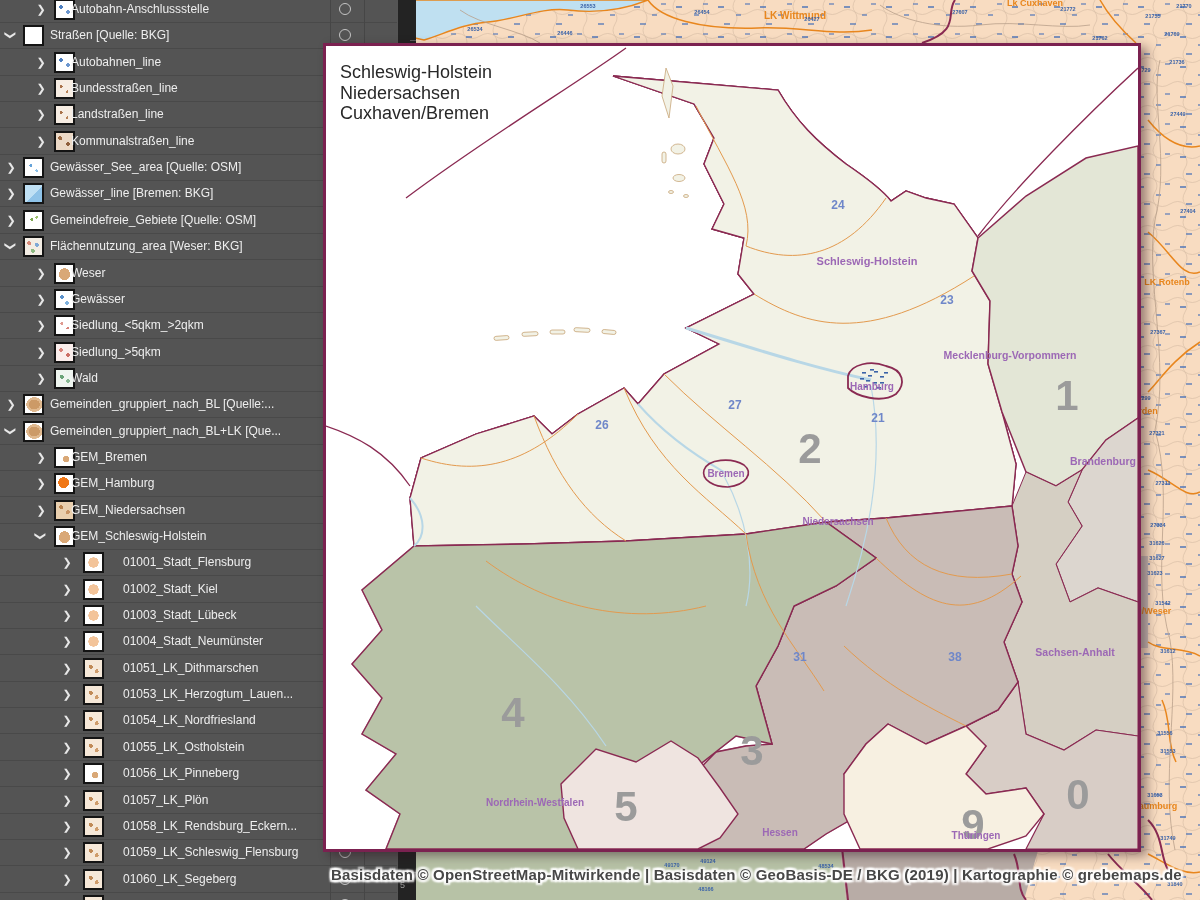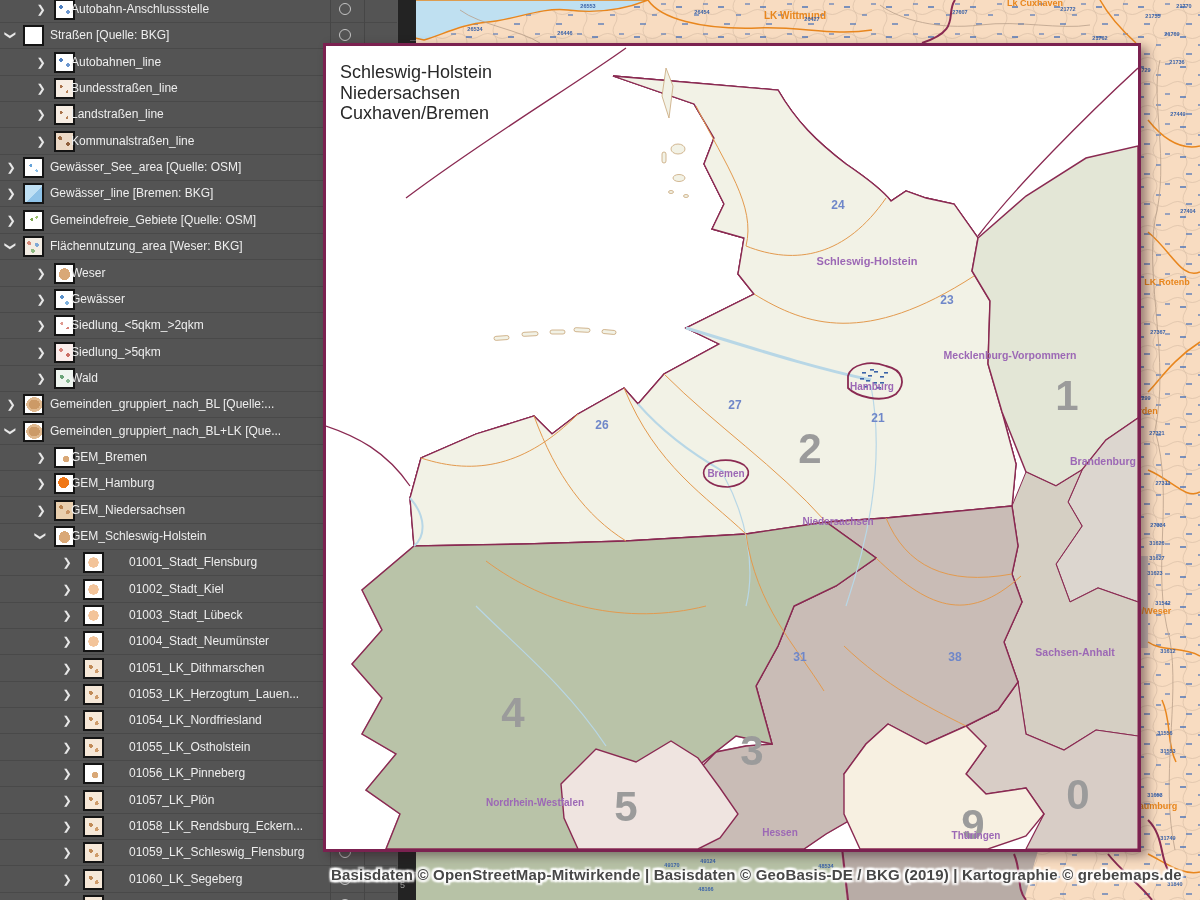--- a/index.html
+++ b/index.html
@@ -15,21 +15,21 @@
   
   .panel{position:absolute;left:0;top:0;width:397px;height:900px;background:#545454;z-index:3;}
   .panel .vdiv{position:absolute;top:0;bottom:0;width:1px;background:#464646;}
   .prow{position:absolute;left:0;width:397px;height:26px;border-bottom:1px solid #494949;}
   .chev{position:absolute;top:5px;color:#e8e8e8;font-size:11px;line-height:16px;width:12px;text-align:center;}
   .chev.open{transform:rotate(90deg);}
   .l1 .chev{left:5px;} .l2 .chev{left:35px;} .l3 .chev{left:61px;}
   .thumb{position:absolute;top:3px;width:17px;height:17px;background:#fff;border:2px solid #141414;}
   .l1 .thumb{left:23px;} .l2 .thumb{left:54px;} .l3 .thumb{left:83px;}
   .plabel{position:absolute;top:6px;color:#eeeeee;font-size:12px;white-space:nowrap;}
-  .l1 .plabel{left:50px;} .l2 .plabel{left:71px;} .l3 .plabel{left:129px;text-align:center;}
+  .l1 .plabel{left:50px;} .l2 .plabel{left:71px;} .l3 .plabel{left:123px;text-align:center;}
   .target-circle{position:absolute;left:339px;top:7px;width:10px;height:10px;border:1px solid #c4c4c4;
                  border-radius:50%;}
   
   .t-plain-white{background:#fff;}
   .t-scribble-blue{background:radial-gradient(circle at 30% 35%,#4d7fc0 0 2px,transparent 2px 5px),
     radial-gradient(circle at 70% 65%,#6d97cf 0 2px,transparent 2px 6px),#fff;}
   .t-speckle-brown{background:radial-gradient(circle at 30% 40%,#a9724a 0 1.5px,transparent 1.5px 4px),
     radial-gradient(circle at 65% 70%,#b98358 0 1.5px,transparent 1.5px 5px),#f7ede3;}
   .t-speckle-brown-dense{background:radial-gradient(circle at 25% 30%,#9c6a43 0 2px,transparent 2px 4px),
     radial-gradient(circle at 70% 65%,#8f5f3c 0 2px,transparent 2px 4px),#ecd9c6;}

